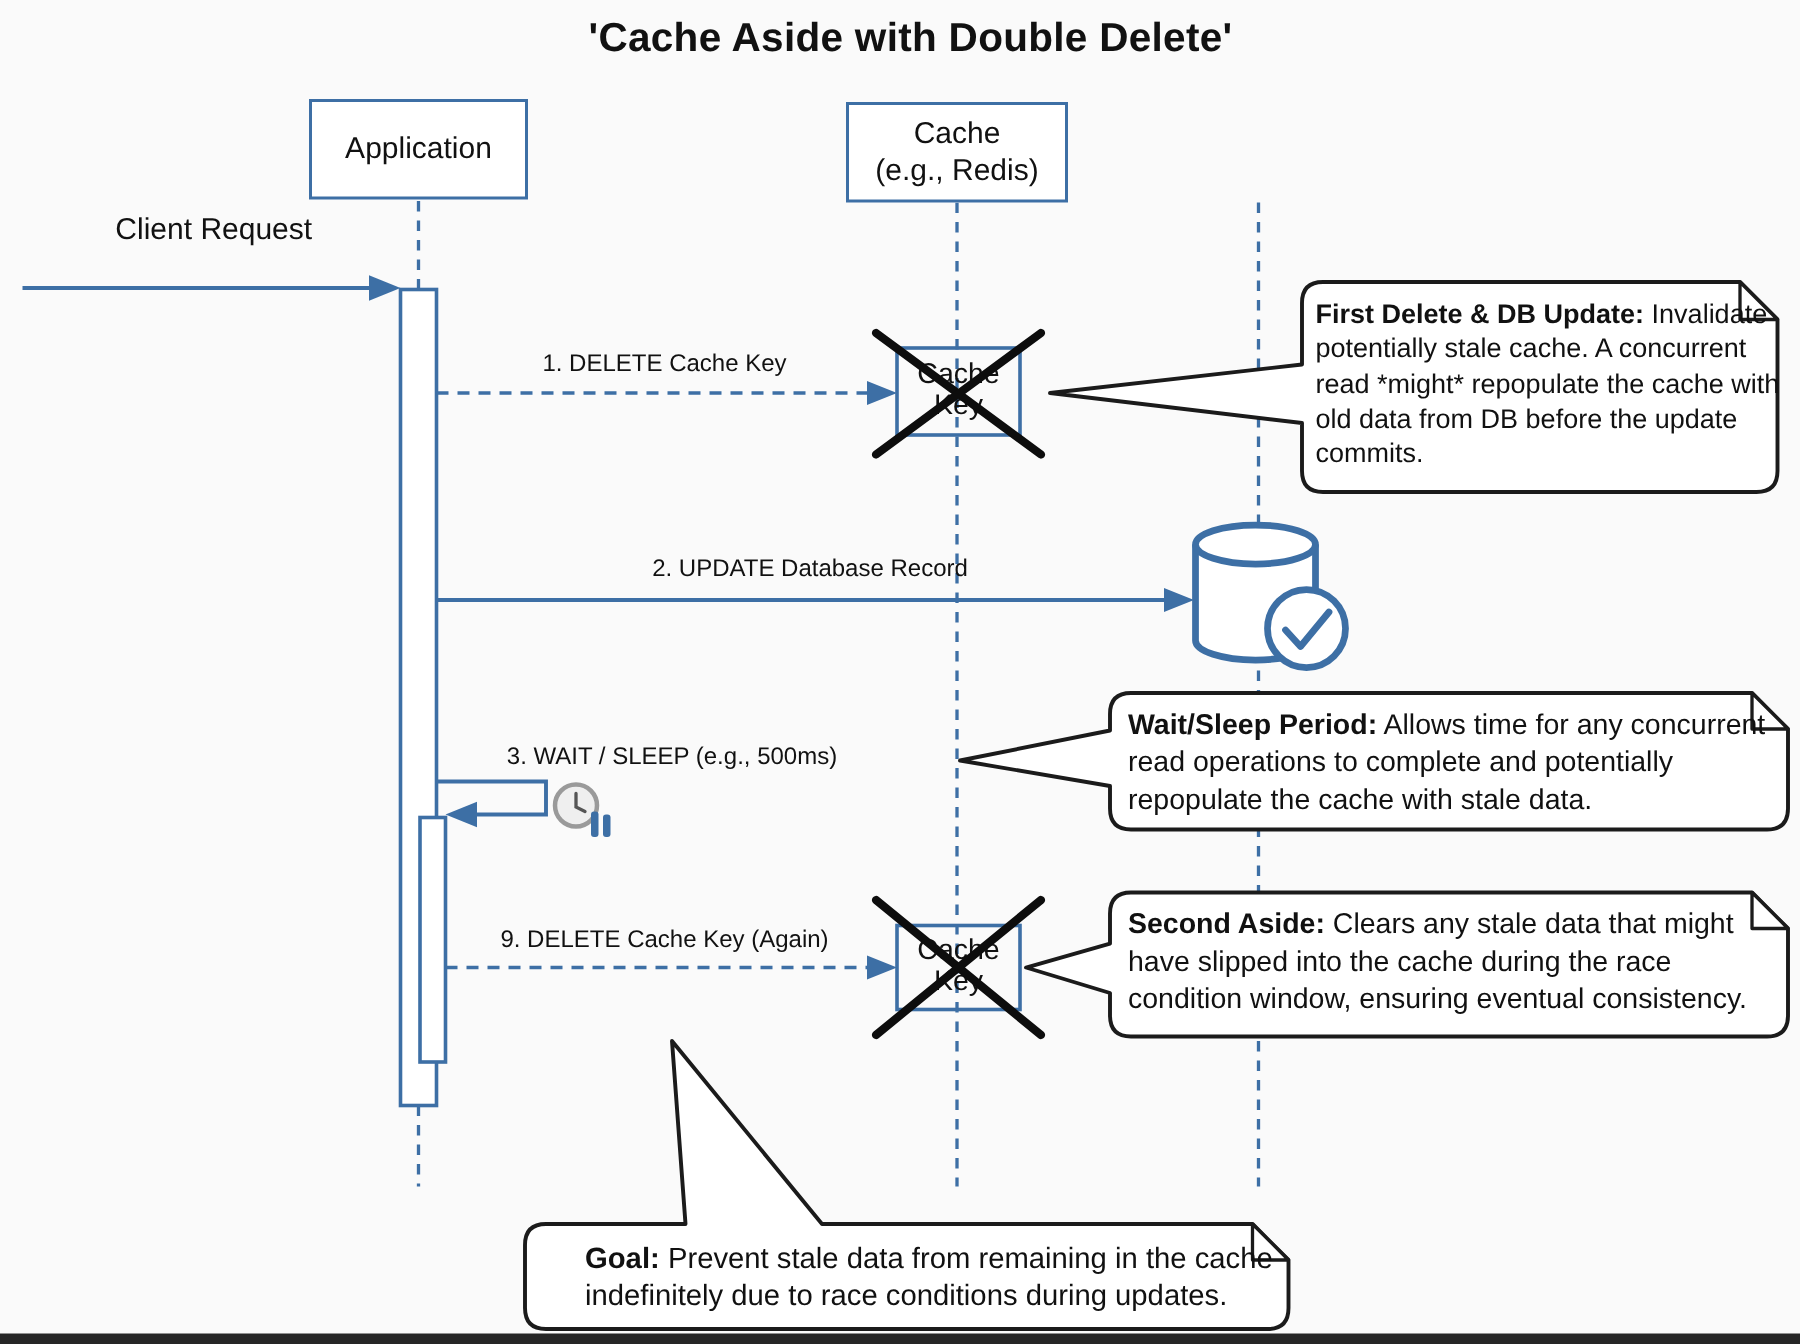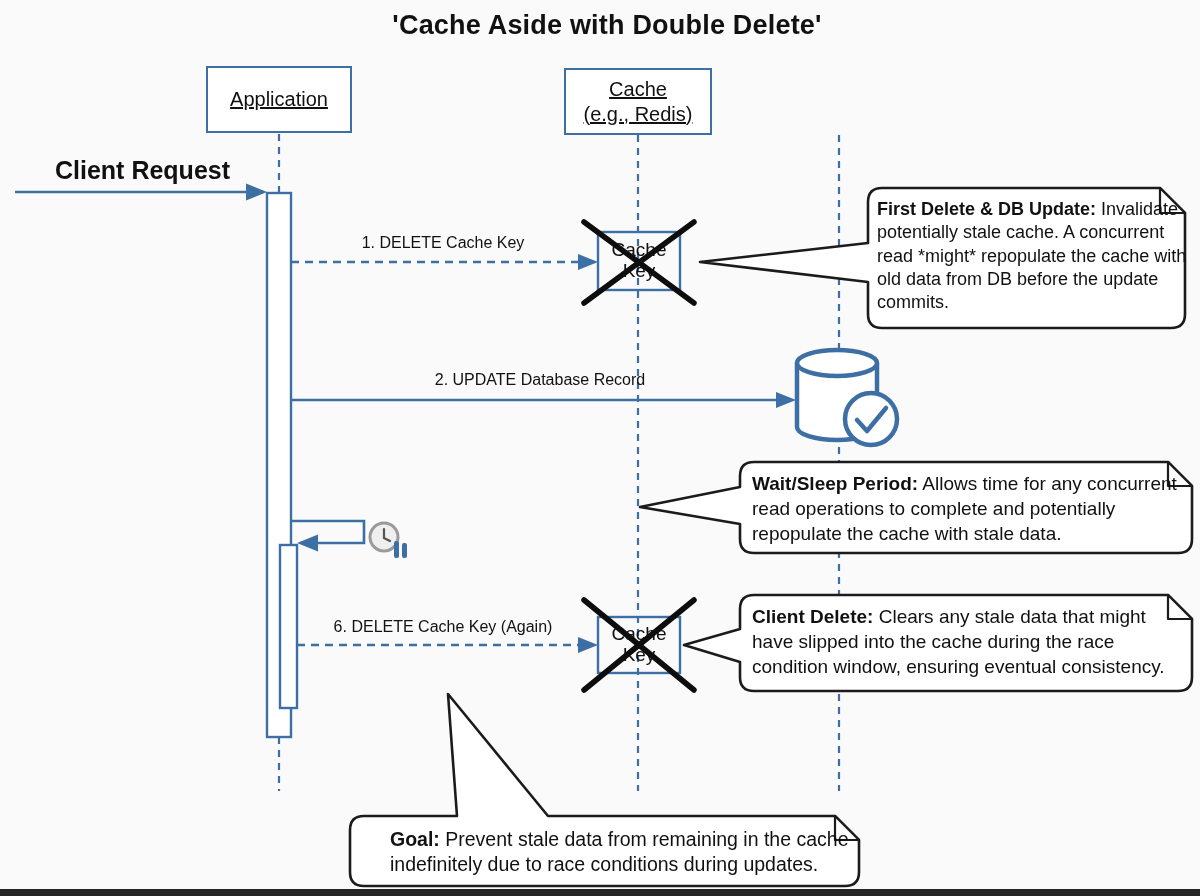--- a/index.html
+++ b/index.html
@@ -21,23 +21,23 @@
   .overlay{position:absolute;left:0;top:0;z-index:4;pointer-events:none;}
   .lbl{position:absolute;z-index:2;color:var(--ink);}
   .title{
     left:0;right:0;top:10px;text-align:center;
     font-size:27px;font-weight:bold;letter-spacing:.2px;
   }
   .actor{
     position:absolute;z-index:2;box-sizing:border-box;
     background:#fff;border:2.5px solid var(--blue);
     display:flex;flex-direction:column;align-items:center;justify-content:center;
-    font-size:20px;line-height:25px;text-align:center;text-decoration:underline;
-  }
-  .client{left:35px;top:158px;width:215px;text-align:center;font-size:25px;line-height:25px;font-weight:bold;}
+    font-size:20px;line-height:25px;text-align:center;
+  }
+  .client{left:35px;top:141px;width:215px;text-align:center;font-size:20px;line-height:25px;}
   .msg{font-size:16px;text-align:center;white-space:nowrap;}
   .keylbl{font-size:19px;line-height:21px;text-align:center;width:82px;}
   .note-text{font-size:18px;line-height:23.3px;text-align:left;}
   .note-text .nb{font-weight:bold;}
   .nt2{font-size:19px;line-height:25px;}
   .ntg{font-size:19.5px;line-height:25px;margin-left:28px;}
   .bottom-strip{position:absolute;left:0;bottom:0;width:1200px;height:7px;background:var(--strip);z-index:3;}
 
   
   .lifeline{stroke:var(--blue);stroke-width:2.2;stroke-dasharray:7 6;fill:none;}
@@ -148,41 +148,42 @@
     <div>Cache</div>
     <div>(e.g., Redis)</div>
   </div>
 
   <div class="lbl client">
     <div>Client Request</div>
   </div>
 
   <div class="lbl msg" style="left:303px;top:234px;width:280px;">1. DELETE Cache Key</div>
   <div class="lbl msg" style="left:400px;top:371px;width:280px;text-align:center;">2. UPDATE Database Record</div>
-  <div class="lbl msg" style="left:300px;top:618px;width:286px;">6. DELETE Cache Key (Again)</div>
+  <div class="lbl msg" style="left:305px;top:496px;width:286px;">3. WAIT / SLEEP (e.g., 500ms)</div>
+  <div class="lbl msg" style="left:300px;top:618px;width:286px;">9. DELETE Cache Key (Again)</div>
 
   <div class="lbl keylbl" style="left:598px;top:239px;">
     <div>Cache</div>
     <div>Key</div>
   </div>
   <div class="lbl keylbl" style="left:598px;top:623px;">
     <div>Cache</div>
     <div>Key</div>
   </div>
 
   <div class="lbl note-text" style="left:877px;top:198px;width:312px;">
     <span class="nb">First Delete &amp; DB Update:</span>
     <span>Invalidate potentially stale cache. A concurrent read *might* repopulate the cache with old data from DB before the update commits.</span>
   </div>
   <div class="lbl note-text nt2" style="left:752px;top:471px;width:434px;">
     <span class="nb">Wait/Sleep Period:</span>
     <span>Allows time for any concurrent read operations to complete and potentially repopulate the cache with stale data.</span>
   </div>
   <div class="lbl note-text nt2" style="left:752px;top:604px;width:436px;">
-    <span class="nb">Client Delete:</span>
+    <span class="nb">Second Aside:</span>
     <span>Clears any stale data that might have slipped into the cache during the race condition window, ensuring eventual consistency.</span>
   </div>
   <div class="lbl note-text ntg" style="left:362px;top:827px;width:490px;">
     <span class="nb">Goal:</span>
     <span>Prevent stale data from remaining in the cache indefinitely due to race conditions during updates.</span>
   </div>
 
   <svg class="overlay" width="1200" height="896" viewBox="0 0 1200 896">
     <g>
       <line class="xmark" x1="584" y1="222" x2="694" y2="303"></line>

